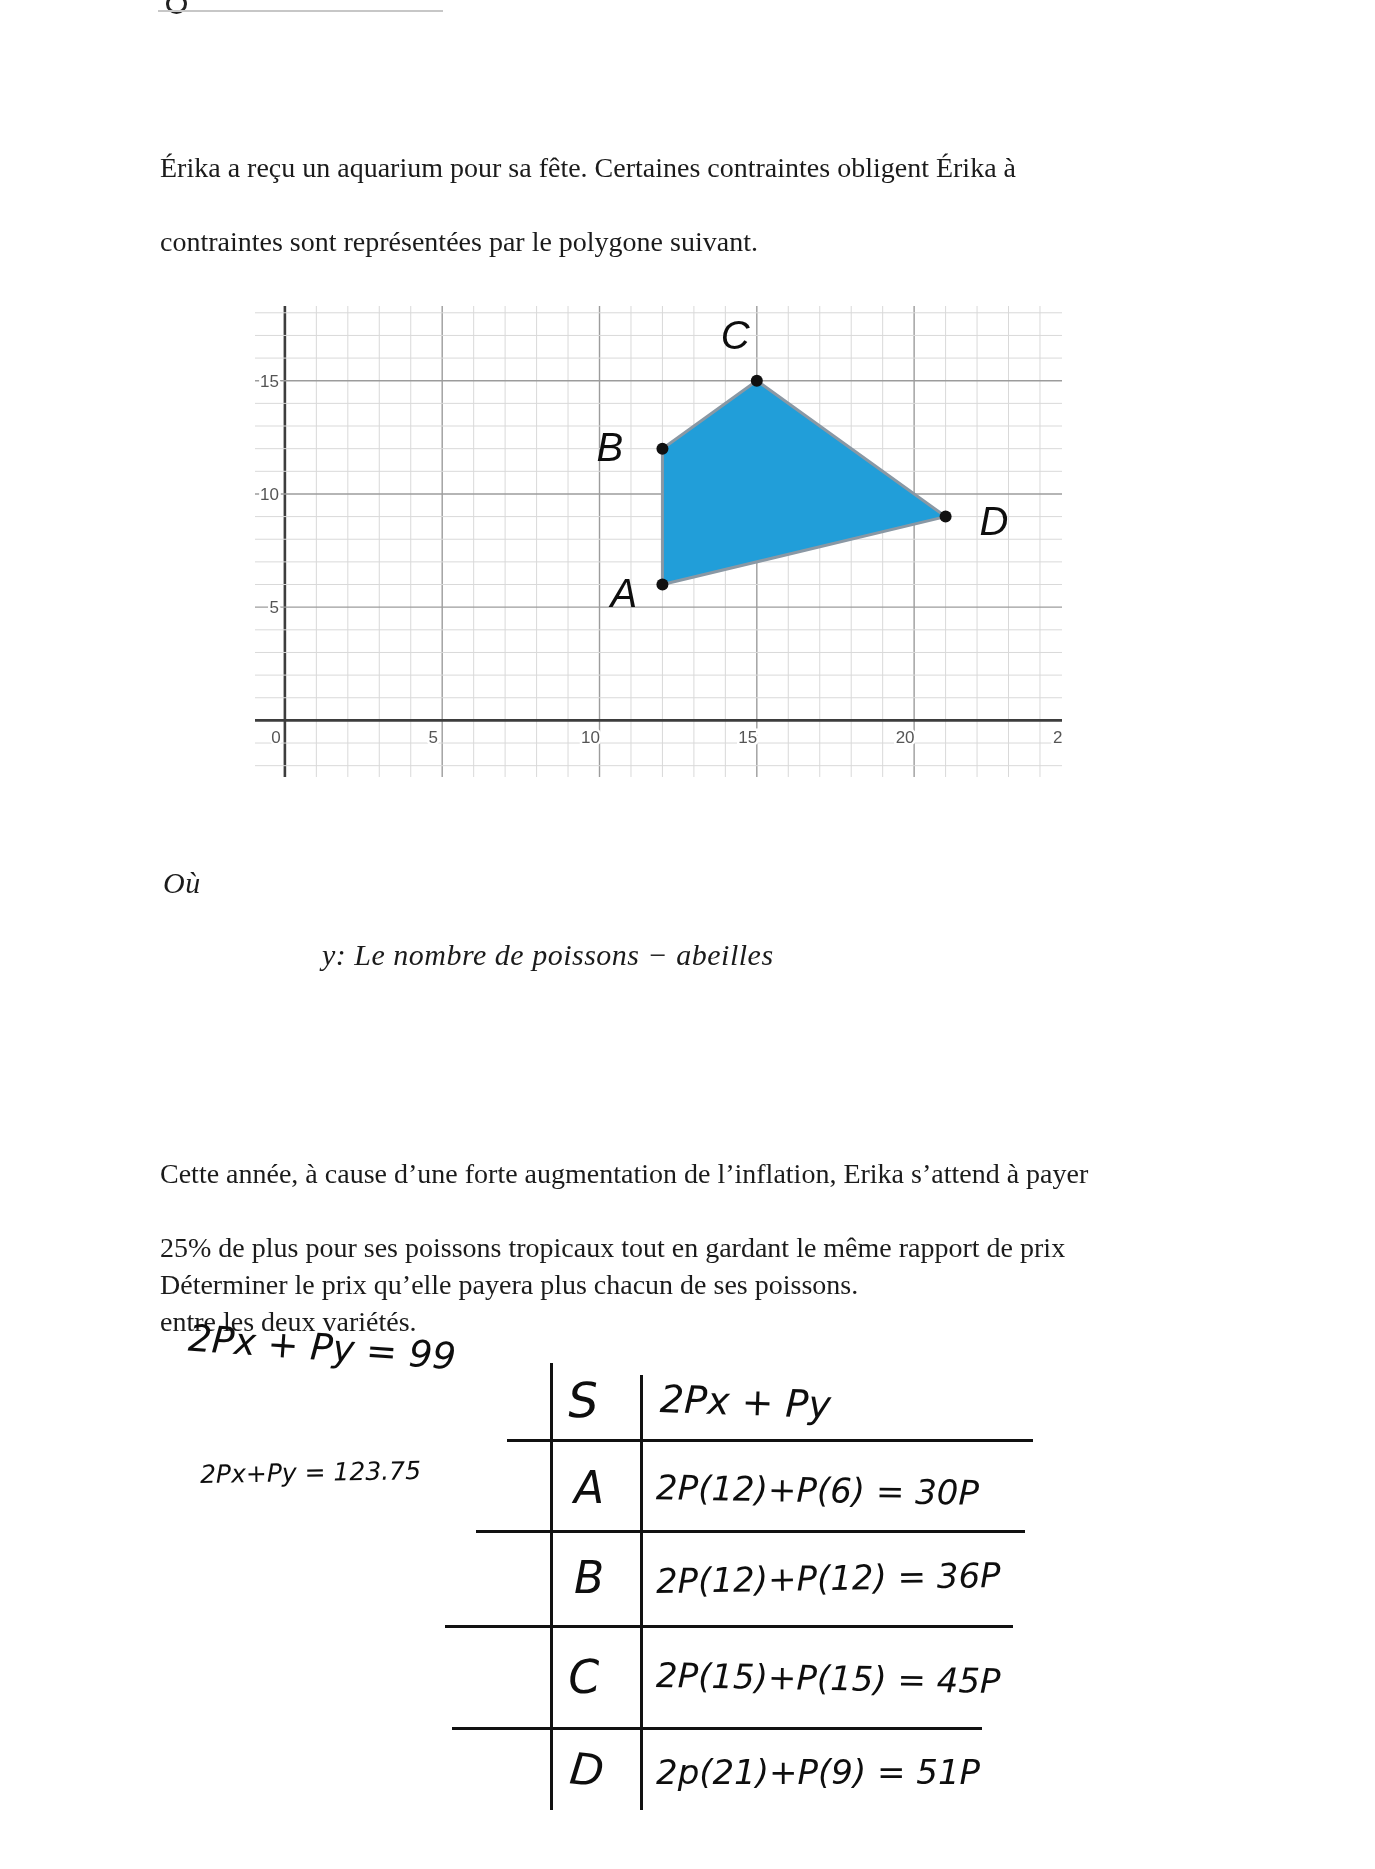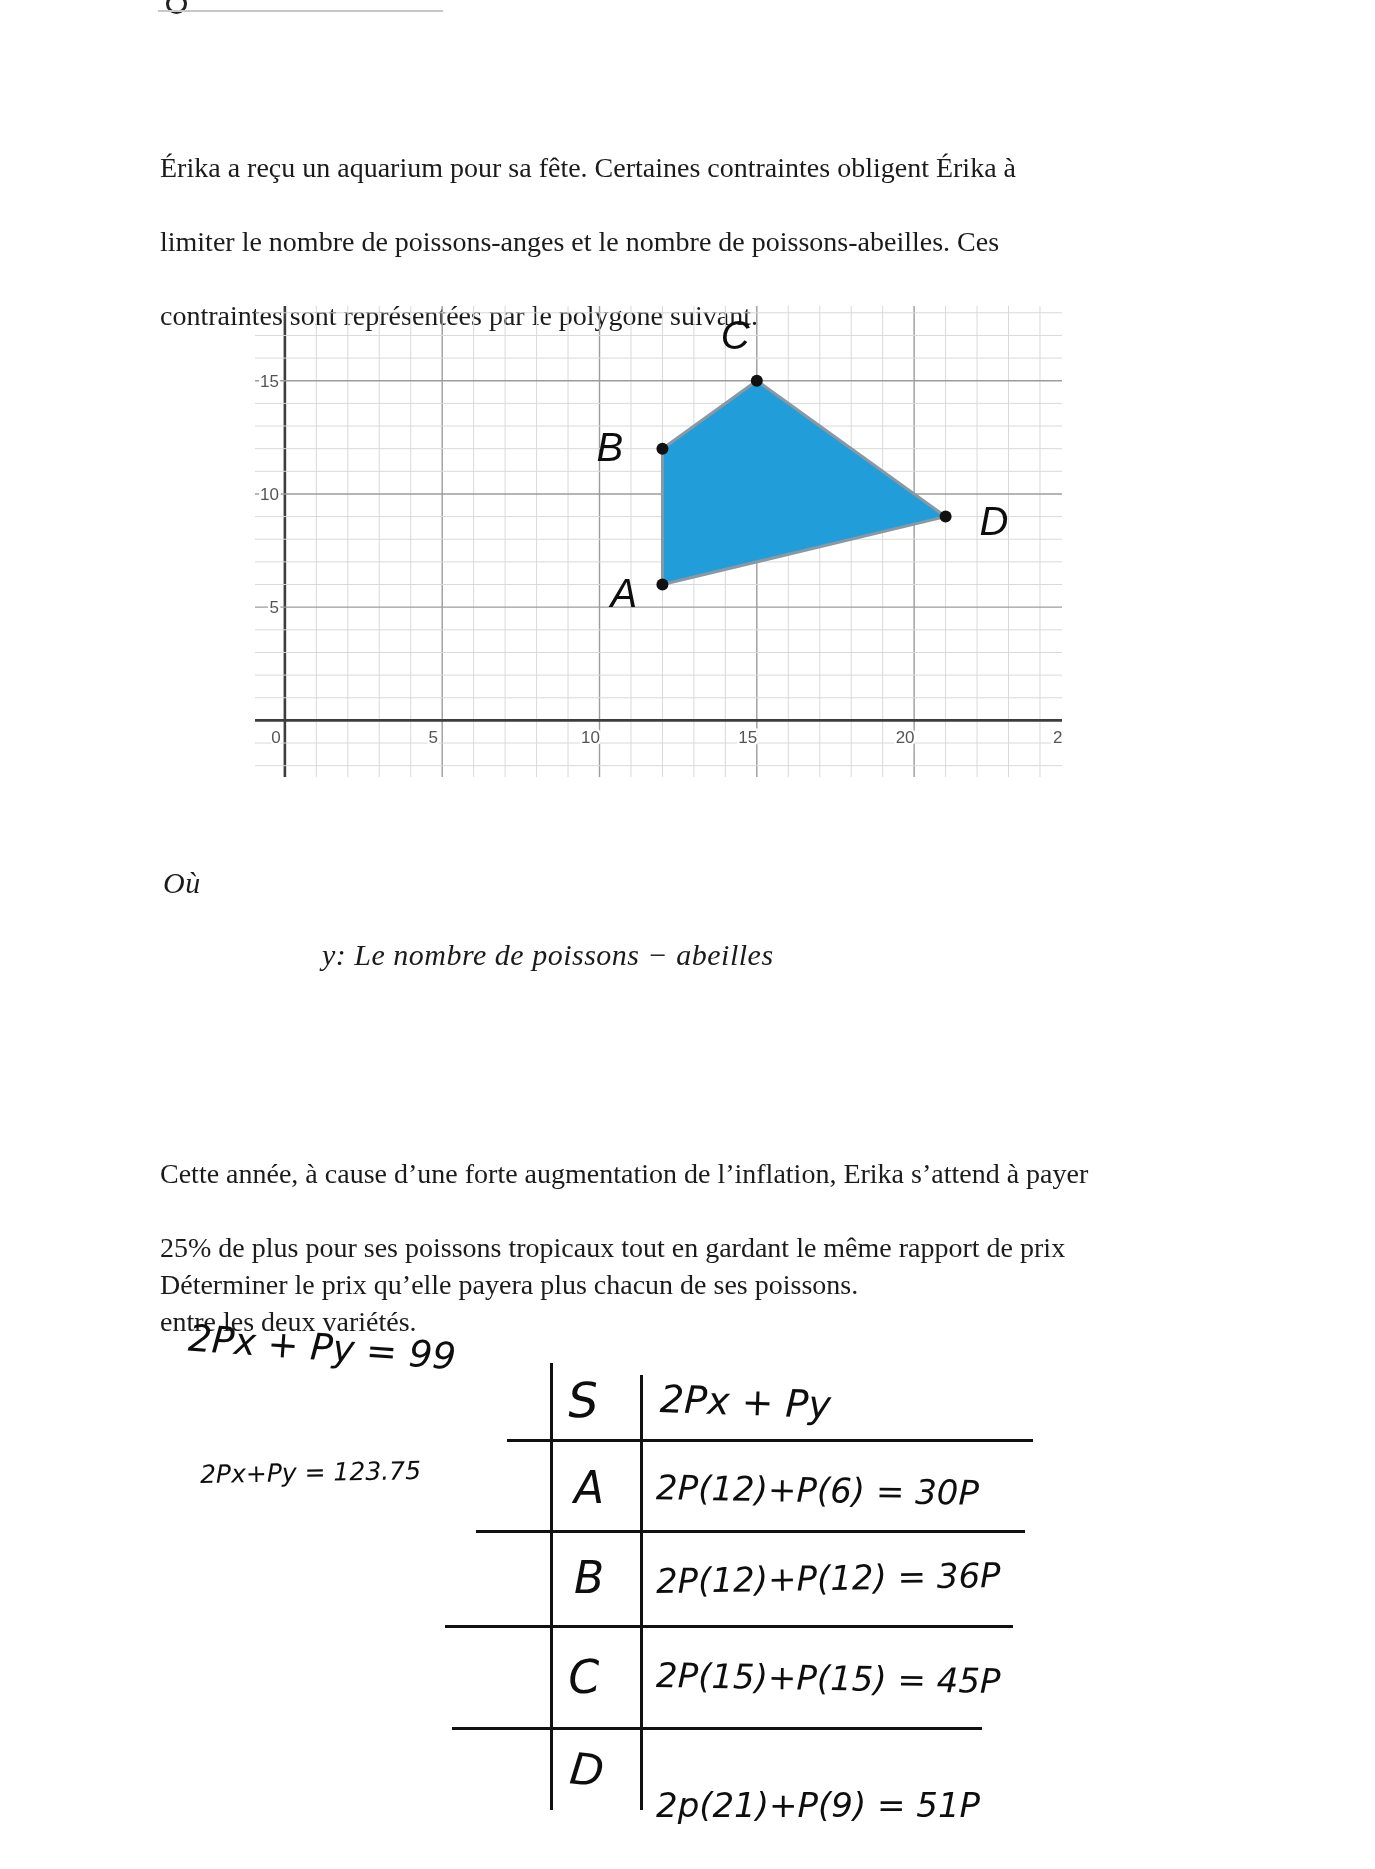--- a/index.html
+++ b/index.html
@@ -18,21 +18,20 @@
 </head>
 <body>
 
 <div class="page">
 
   <div class="topfrag-glyph"></div>
   <div class="topfrag-line"></div>
 
   <div class="abs para" style="left:160px;top:112px;width:960px;">
     <div>Érika a reçu un aquarium pour sa fête. Certaines contraintes obligent Érika à</div>
-    <div>limiter le nombre de poissons-anges et le nombre de poissons-abeilles. Ces</div>
     <div>contraintes sont représentées par le polygone suivant.</div>
   </div>
 
   <div class="abs" style="left:255px;top:306px;width:807px;height:471px;">
     <svg id="graph-svg" width="807" height="471" viewBox="0 0 807 471">
         <line x1="29.88888888888889" y1="0" x2="29.88888888888889" y2="471" stroke="#3d3d3d" stroke-width="2.6"></line>
         <line x1="61.35087719298246" y1="0" x2="61.35087719298246" y2="471" stroke="#d9d9d9" stroke-width="1"></line>
         <line x1="92.81286549707603" y1="0" x2="92.81286549707603" y2="471" stroke="#d9d9d9" stroke-width="1"></line>
         <line x1="124.27485380116961" y1="0" x2="124.27485380116961" y2="471" stroke="#d9d9d9" stroke-width="1"></line>
         <line x1="155.73684210526318" y1="0" x2="155.73684210526318" y2="471" stroke="#d9d9d9" stroke-width="1"></line>
@@ -126,15 +125,15 @@
   <div class="abs hand" style="left:574px;top:1462px;font-size:44px;">A</div>
   <div class="abs hand" style="left:656px;top:1470px;font-size:34px;transform:rotate(1deg);">2P(12)+P(6) = 30P</div>
 
   <div class="abs hand" style="left:574px;top:1552px;font-size:44px;">B</div>
   <div class="abs hand" style="left:656px;top:1558px;font-size:34px;transform:rotate(-1deg);">2P(12)+P(12) = 36P</div>
 
   <div class="abs hand" style="left:568px;top:1650px;font-size:46px;transform:rotate(-4deg);">C</div>
   <div class="abs hand" style="left:656px;top:1658px;font-size:34px;transform:rotate(1deg);">2P(15)+P(15) = 45P</div>
 
   <div class="abs hand" style="left:570px;top:1744px;font-size:44px;transform:rotate(6deg);">D</div>
-  <div class="abs hand" style="left:656px;top:1752px;font-size:34px;margin-top:33px;">2p(21)+P(9) = 51P</div>
+  <div class="abs hand" style="left:656px;top:1752px;font-size:34px;">2p(21)+P(9) = 51P</div>
 
 </div>
 
 </body></html>

